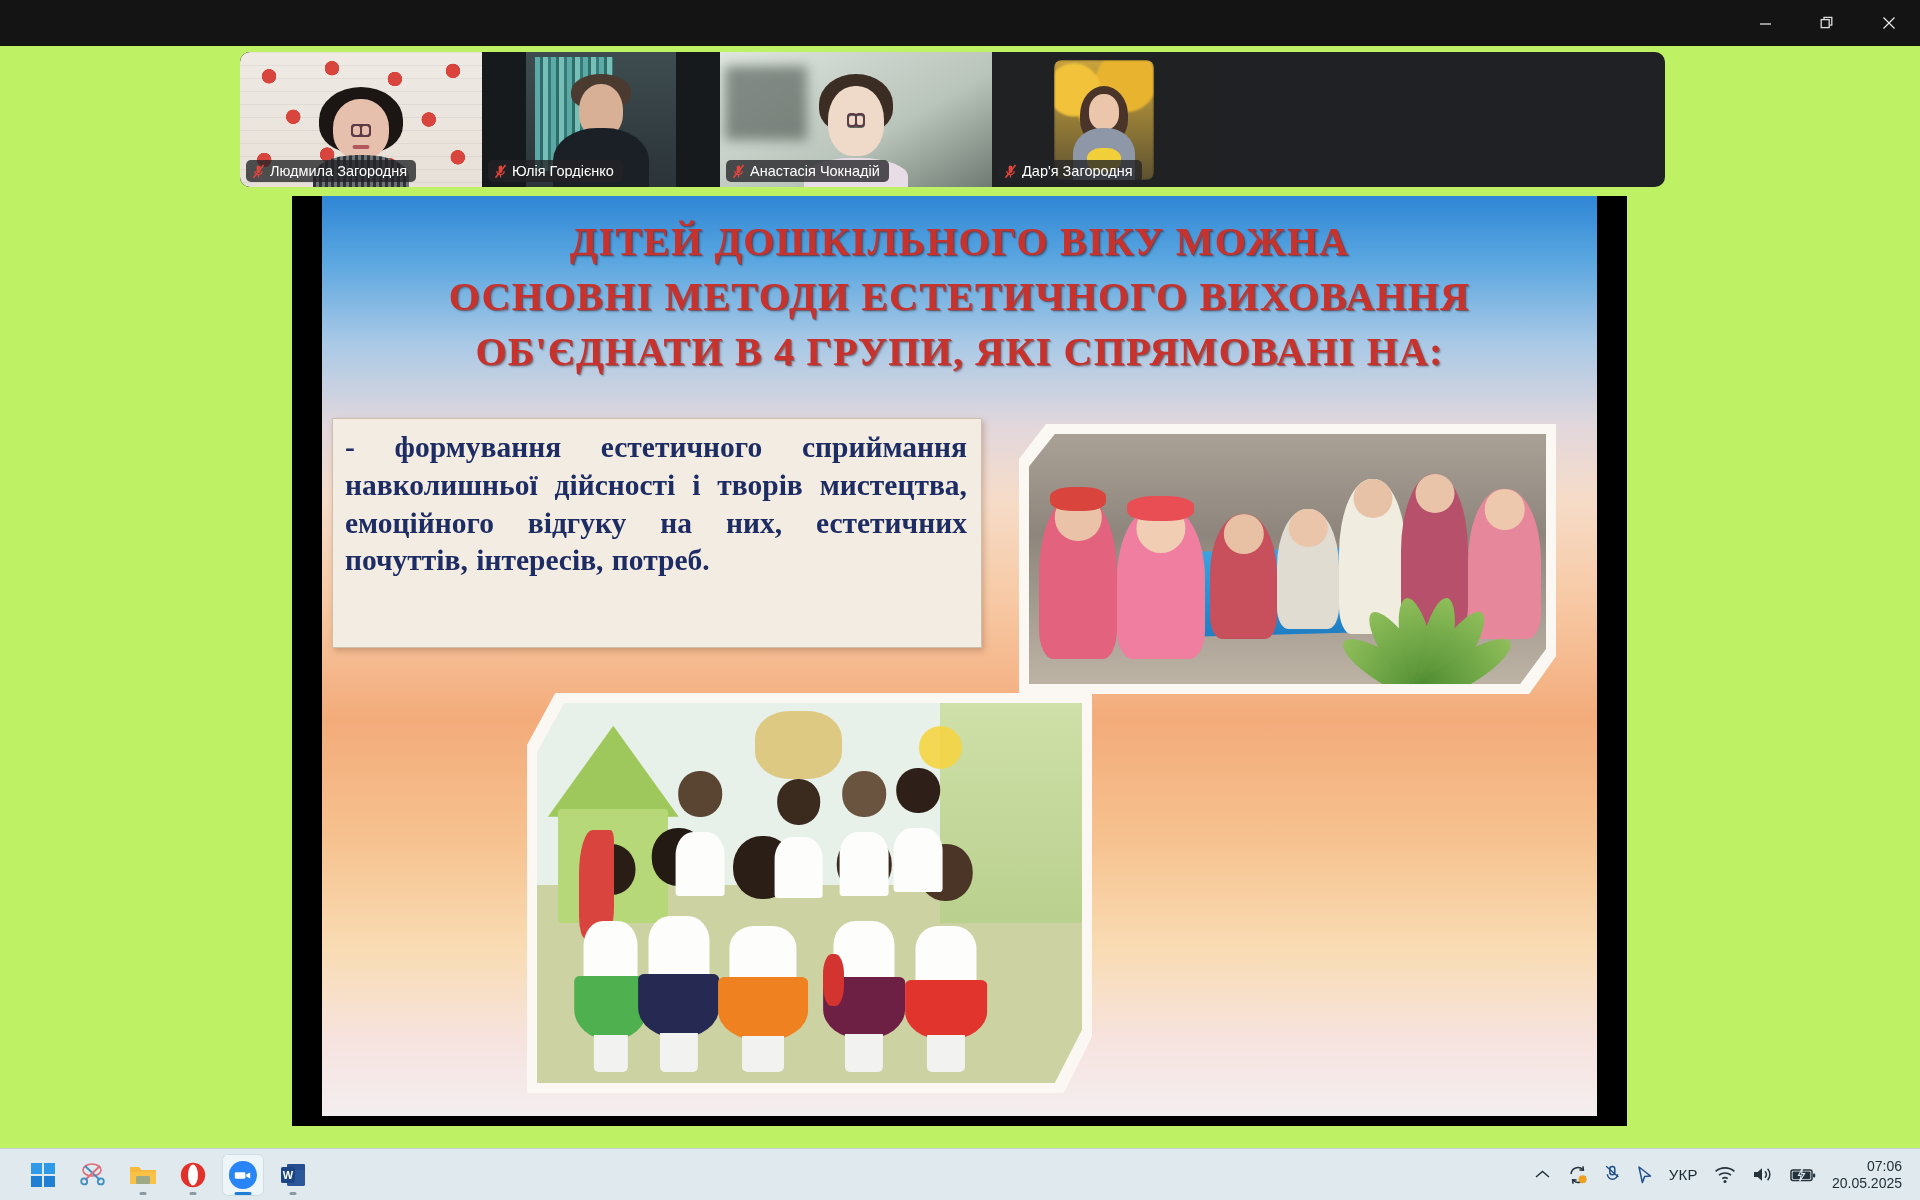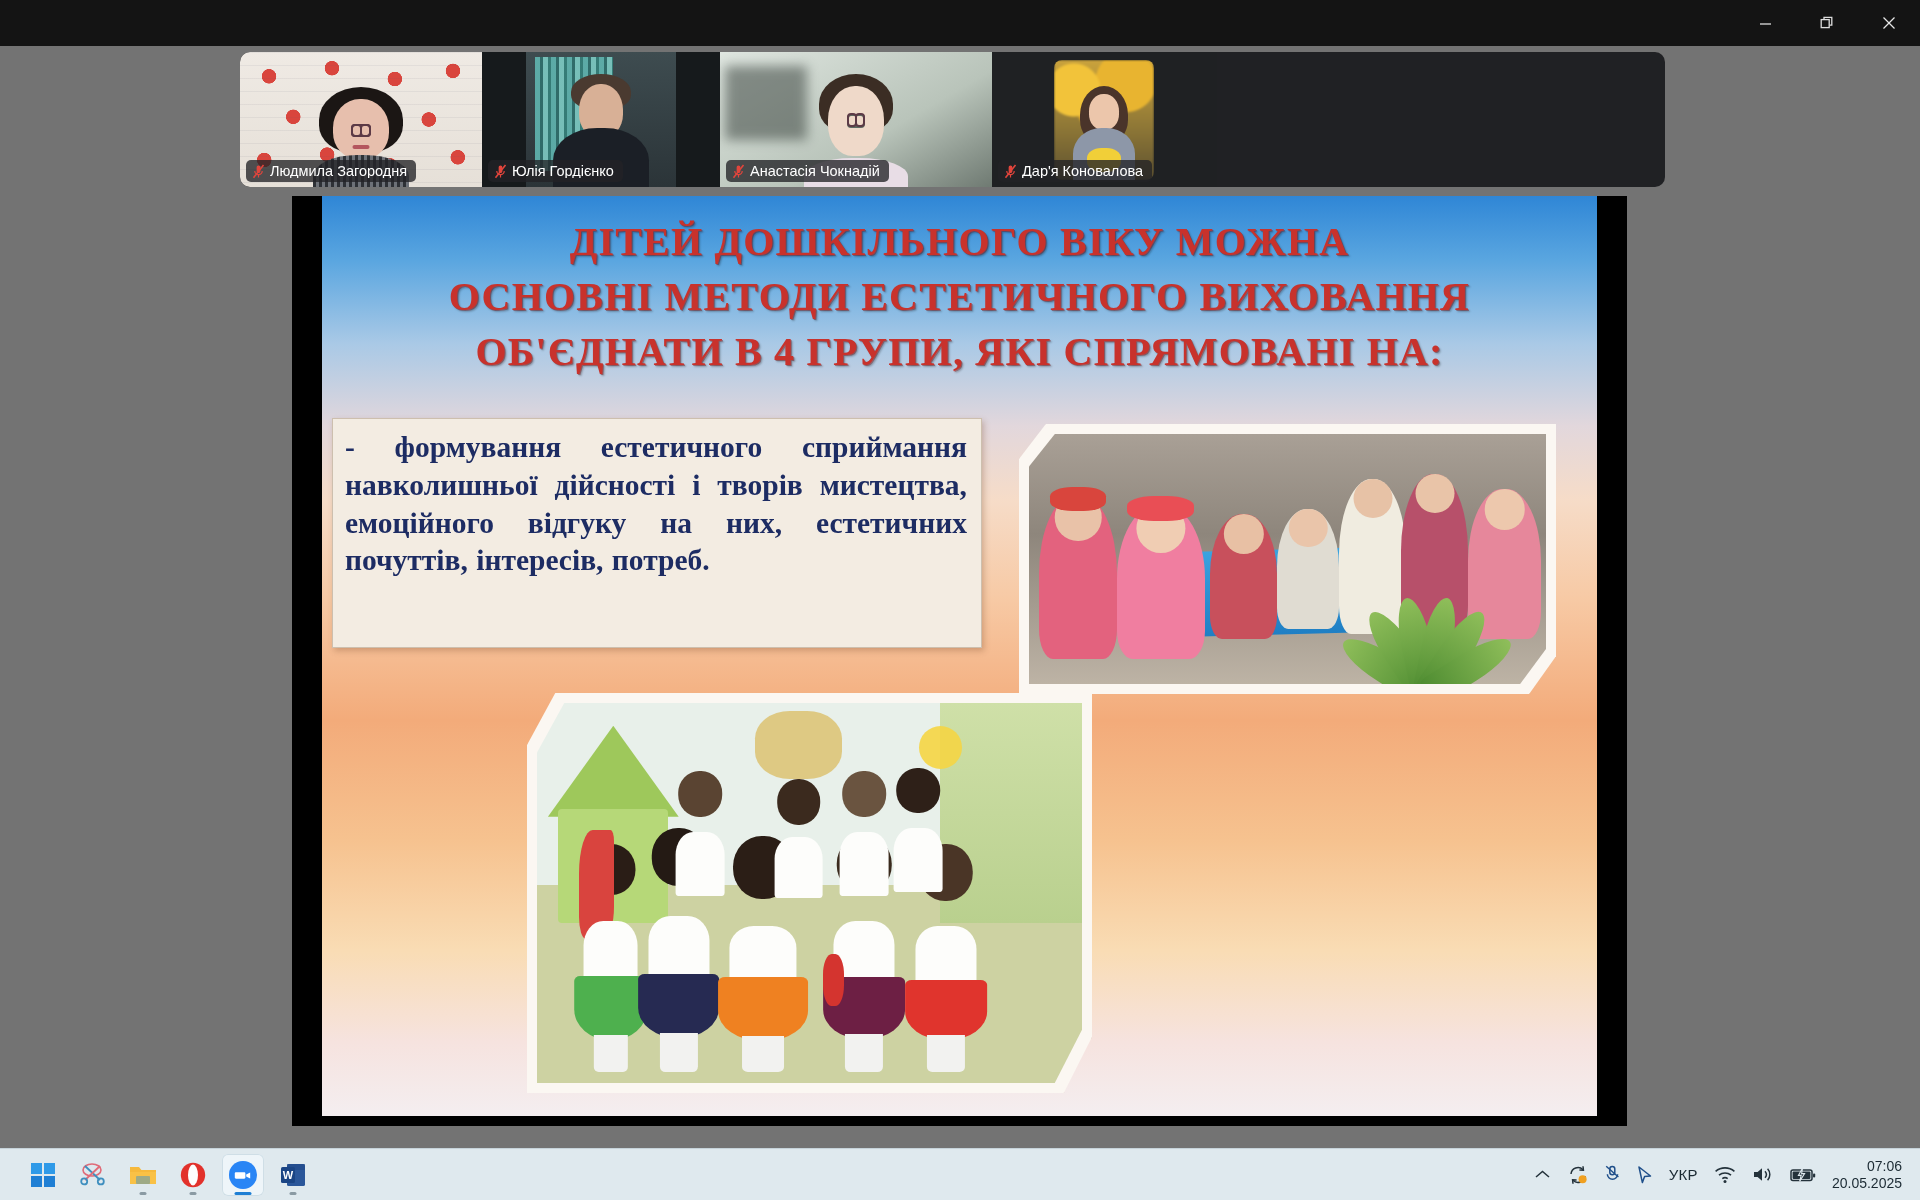--- a/index.html
+++ b/index.html
@@ -1,21 +1,21 @@
 <!DOCTYPE html>
 <html><head>
 <meta charset="utf-8">
 <style>
   * { margin:0; padding:0; box-sizing:border-box; }
   html,body {
     width:1920px; height:1200px; overflow:hidden;
     background:#1a1a1a;
     font-family:"Liberation Sans", sans-serif;
   }
-  #app { position:relative; width:1920px; height:1200px; background:#737373; }
+  #app { position:relative; width:1920px; height:1200px; background:#bef264; }
 
   
   .titlebar {
     position:absolute; top:0; left:0; width:1920px; height:46px;
     background:#141414; z-index:40;
   }
   .winctl {
     position:absolute; top:0; right:0; height:46px;
     display:flex; align-items:stretch;
   }
@@ -325,21 +325,21 @@
           </div>
         </div>
       </div>
       <div class="namebar">
         <svg class="micoff" viewBox="0 0 14 16">
           <path d="M7 1.6c1.2 0 2 .9 2 2v4.1c0 1.1-.8 2-2 2s-2-.9-2-2V3.6c0-1.1.8-2 2-2z" fill="#e2453c"></path>
           <path d="M3 7.4c0 2.2 1.8 3.9 4 3.9s4-1.7 4-3.9" fill="none" stroke="#e2453c" stroke-width="1.3"></path>
           <line x1="7" y1="11.6" x2="7" y2="14.4" stroke="#e2453c" stroke-width="1.3"></line>
           <line x1="1.6" y1="14.8" x2="12.4" y2="1.1" stroke="#e2453c" stroke-width="1.7"></line>
         </svg>
-        <span class="nm">Дар'я Коновалова</span>
+        <span class="nm">Дар'я Загородня</span>
       </div>
     </div>
 
   </div>
 
   <div class="stage">
     <div class="slide">
 
       <div class="slide-title">
         <span class="ln">ДІТЕЙ ДОШКІЛЬНОГО ВІКУ МОЖНА</span>

